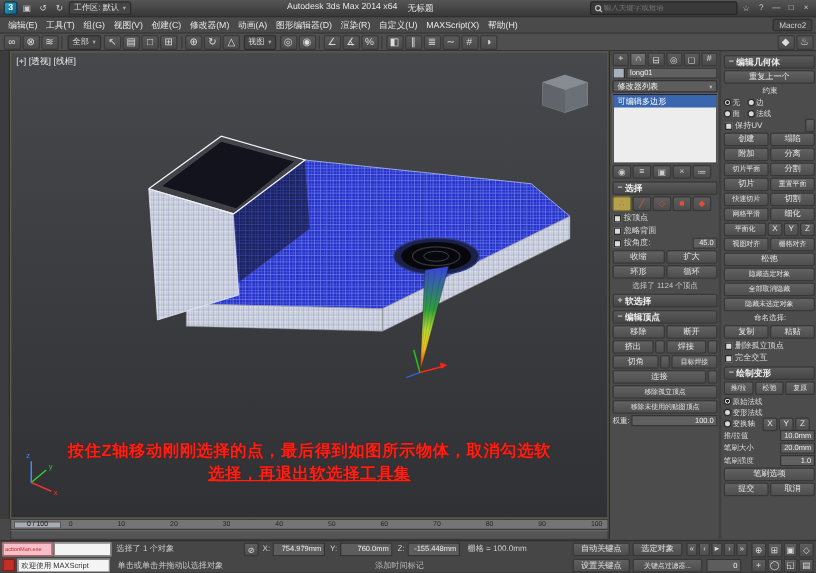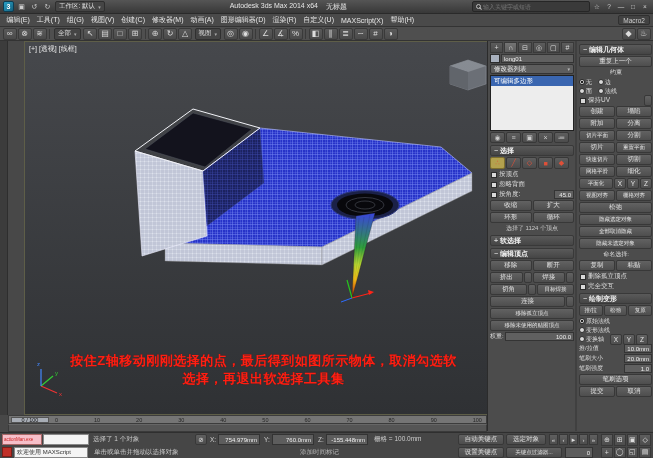--- a/index.html
+++ b/index.html
@@ -37,27 +37,27 @@
     background:linear-gradient(#5a5a5a,#4a4a4a);border:1px solid #3a3a3a;border-radius:2px;margin:0 .5px;flex:none;overflow:hidden;}
   .tdd{height:12px;background:#454545;border:1px solid #303030;border-radius:2px;font-size:6.5px;display:flex;
     align-items:center;padding:0 3px;margin:0 2px;flex:none;color:#ddd;}
   .tdd::after{content:"▾";margin-left:3px;font-size:5px;color:#aaa;}
   .tsep{width:1px;height:10px;background:#3a3a3a;margin:0 2px;flex:none;}
   .tspring{flex:1;}
 
   .leftstrip{position:absolute;left:0;top:41px;width:8px;height:374px;background:#3c3c3c;border-right:1px solid #2e2e2e;}
 
   
-  .viewport{position:absolute;left:24px;top:41px;width:479px;height:374px;
+  .viewport{position:absolute;left:8px;top:41px;width:479px;height:374px;
     background:linear-gradient(#46484c,#2f3134);border:1px solid #5e5e48;overflow:hidden;}
   .vplabel{position:absolute;left:4px;top:2px;font-size:7px;color:#e8e8e8;}
   .ann{position:absolute;width:100%;text-align:center;color:#ff1f12;font-weight:bold;font-size:13px;
     text-shadow:0 0 1px rgba(120,0,0,.6);letter-spacing:.5px;}
   .ann1{top:310px;}
-  .ann2{top:328px;}
+  .ann2{top:328px;text-decoration:underline;}
 
   
   .cmdpanel{position:absolute;left:487px;top:41px;width:166px;height:390px;background:#4c4c4c;
     border-left:1px solid #2b2b2b;font-size:6.5px;overflow:hidden;}
   .coldiv{position:absolute;left:87px;top:0;width:2px;height:100%;background:#404040;}
   .colL{position:absolute;left:2px;top:1px;width:84px;}
   .colR{position:absolute;left:91px;top:1px;width:73px;}
   .r{display:flex;gap:1px;margin-bottom:1px;align-items:center;}
   .btn{background:linear-gradient(#626262,#4e4e4e);border:1px solid #383838;border-radius:2px;color:#e2e2e2;
     font-size:6.5px;display:flex;align-items:center;justify-content:center;height:11px;overflow:hidden;

